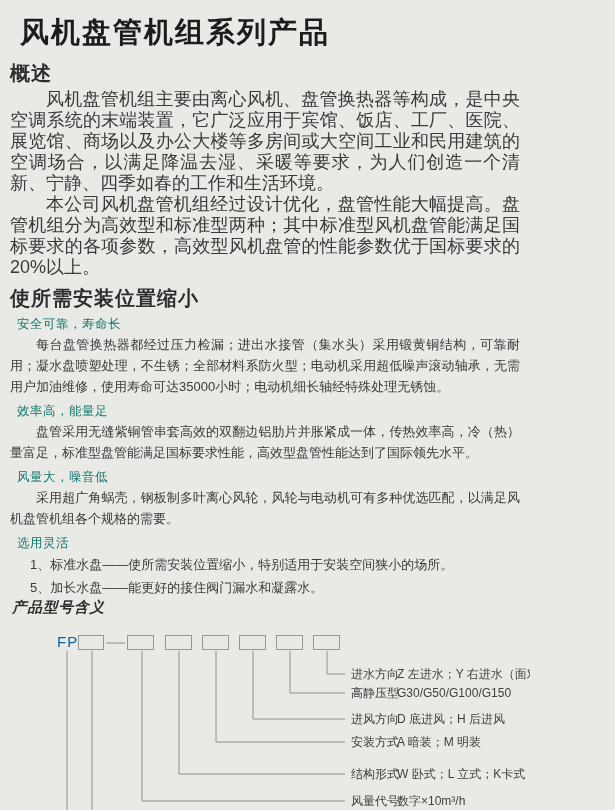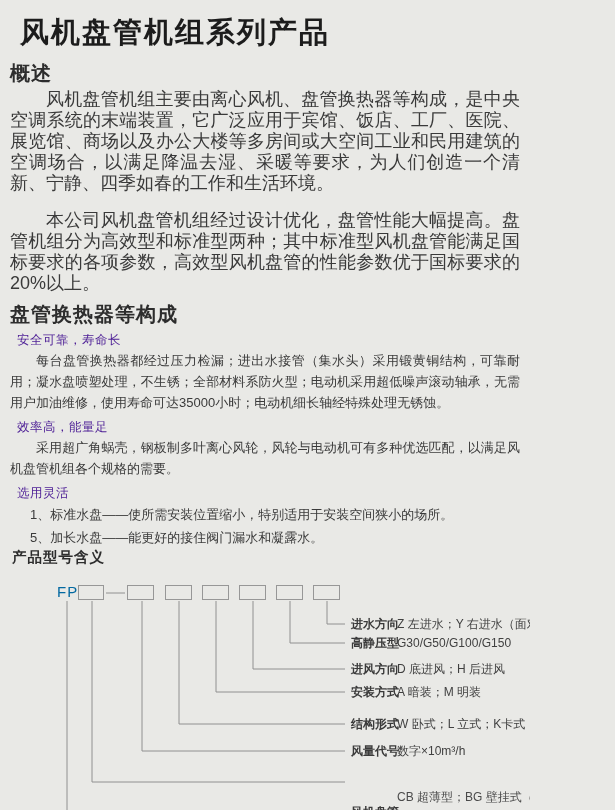--- a/index.html
+++ b/index.html
@@ -20,86 +20,88 @@
     margin:13px 0 0 10px;
     font-size:20px;line-height:19px;
     font-weight:600;color:#2d2d2d;letter-spacing:1px;
   }
   .sec-heading.features{margin-top:11px;}
   .para{
     margin:6px 10px 0 10px;
     font-size:18px;line-height:21px;
     text-align:justify;text-indent:2em;color:#3a3a3a;
   }
-  .para.second{margin-top:16px;}
+  .para.second{margin-top:0;}
   .sub-heading{
     margin:6px 0 0 17px;
     font-size:12.5px;line-height:17px;
-    font-weight:500;color:#4c1d95;letter-spacing:0.5px;
+    font-weight:500;color:#0f766e;letter-spacing:0.5px;
   }
   .sub-heading.first{margin-top:8px;}
   .feature-body{
     margin:1px 10px 0 10px;
     font-size:13px;line-height:21px;
     text-align:justify;text-indent:2em;color:#3a3a3a;
   }
   .option-line{
     margin:2px 10px 0 30px;
     font-size:13px;line-height:21px;color:#3a3a3a;
   }
   
   .model-section{position:absolute;left:0;top:524;width:615px;}
   .model-heading{
     margin:0 0 0 12px;
-    font-size:14.5px;line-height:19px;font-weight:600;color:#2d2d2d;letter-spacing:1px;
+    font-size:14.5px;line-height:19px;font-weight:600;color:#2d2d2d;letter-spacing:1px;font-style:italic;
   }
   .diagram{position:relative;width:615px;height:263px;margin-top:4px;}
   .diagram svg{position:absolute;left:0;top:0;}
   .fp-prefix{
     position:absolute;left:57px;top:12px;
     font-size:15px;color:#0369a1;letter-spacing:1px;
   }
   .code-box{
     position:absolute;top:14px;width:27px;height:15px;
     border:1px solid #979797;background:transparent;box-sizing:border-box;
   }
   .diagram-label{
     position:absolute;left:351px;
     font-size:12px;line-height:15px;color:#424242;white-space:nowrap;
   }
-  .diagram-label .cat{display:inline-block;width:46px;color:#3a3a3a;font-weight:bold;}
+  .diagram-label .cat{display:inline-block;width:46px;color:#3a3a3a;}
   .diagram-label .codes{color:#404040;}
   .diagram-label-cont{
     position:absolute;left:397px;
     font-size:12px;line-height:15px;color:#4a4a4a;white-space:nowrap;
   }
 </style>
 </head>
 <body>
 
 <div class="page">
 
   <h1 class="page-title">风机盘管机组系列产品</h1>
 
   <div class="sec-heading">概述</div>
   <p class="para">风机盘管机组主要由离心风机、盘管换热器等构成，是中央空调系统的末端装置，它广泛应用于宾馆、饭店、工厂、医院、展览馆、商场以及办公大楼等多房间或大空间工业和民用建筑的空调场合，以满足降温去湿、采暖等要求，为人们创造一个清新、宁静、四季如春的工作和生活环境。</p>
   <p class="para second">本公司风机盘管机组经过设计优化，盘管性能大幅提高。盘管机组分为高效型和标准型两种；其中标准型风机盘管能满足国标要求的各项参数，高效型风机盘管的性能参数优于国标要求的20%以上。</p>
 
-  <div class="sec-heading features">盘管换热器等构成</div>
+  <div class="sec-heading features">使所需安装位置缩小</div>
 
   <div>
     <div class="sub-heading first">安全可靠，寿命长</div>
     <p class="feature-body">每台盘管换热器都经过压力检漏；进出水接管（集水头）采用锻黄铜结构，可靠耐用；凝水盘喷塑处理，不生锈；全部材料系防火型；电动机采用超低噪声滚动轴承，无需用户加油维修，使用寿命可达35000小时；电动机细长轴经特殊处理无锈蚀。</p>
   </div>
 
   <div>
     <div class="sub-heading">效率高，能量足</div>
+    <p class="feature-body">盘管采用无缝紫铜管串套高效的双翻边铝肋片并胀紧成一体，传热效率高，冷（热）量富足，标准型盘管能满足国标要求性能，高效型盘管性能达到了国际领先水平。</p>
   </div>
 
   <div>
+    <div class="sub-heading">风量大，噪音低</div>
     <p class="feature-body">采用超广角蜗壳，钢板制多叶离心风轮，风轮与电动机可有多种优选匹配，以满足风机盘管机组各个规格的需要。</p>
   </div>
 
   <div>
     <div class="sub-heading">选用灵活</div>
     <div class="option-line">1、标准水盘——使所需安装位置缩小，特别适用于安装空间狭小的场所。</div>
     <div class="option-line">5、加长水盘——能更好的接住阀门漏水和凝露水。</div>
   </div>
 
   <div class="model-section">

